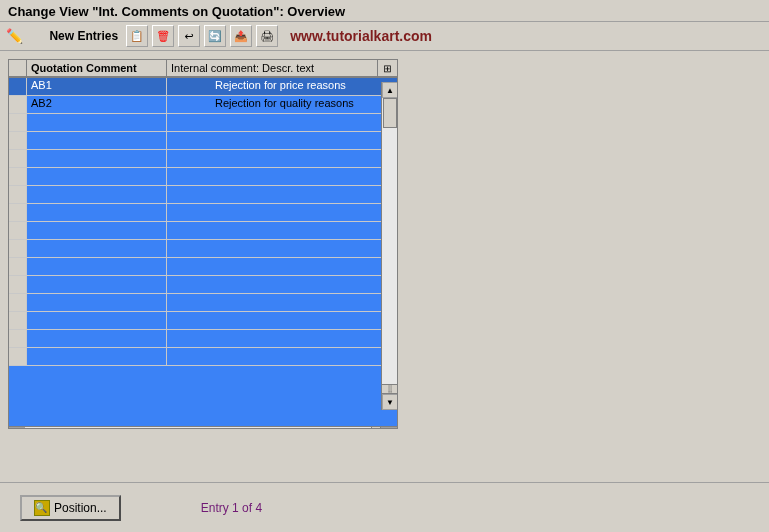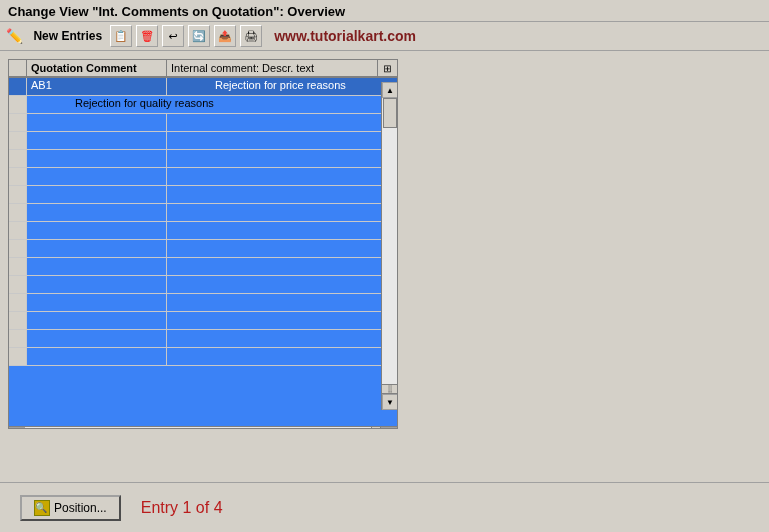--- a/index.html
+++ b/index.html
@@ -50,20 +50,21 @@
       display: flex;
       align-items: center;
       gap: 3px;
       background: #d4d0c8;
       border: none;
       cursor: pointer;
       font-size: 12px;
       font-weight: bold;
       color: #000;
       padding: 2px 4px;
+      margin-left: 16px;
     }
     .watermark {
       color: #7f1d1d;
       font-size: 14px;
       font-weight: bold;
       margin-left: 8px;
     }
 
     
     .main-content {
@@ -249,22 +250,23 @@
       width: 16px;
       height: 16px;
       background: #c8a800;
       border: 1px solid #808000;
       display: flex;
       align-items: center;
       justify-content: center;
       font-size: 9px;
     }
     .entry-info {
-      font-size: 16px;
-      color: #b91c1c;
+      font-size: 12px;
+      color: #701a75;
+      margin-left: 60px;
     }
   </style>
 </head>
 <body>
 
 <div class="title-bar">
   <h1>Change View "Int. Comments on Quotation": Overview</h1>
 </div>
 
 <div class="toolbar">
@@ -311,20 +313,21 @@
       <div class="table-body" style="flex:1; overflow:hidden;">
 
         <div class="table-row selected">
           <div class="cell-select" style="background:#316ac5;"></div>
           <div class="cell-quotation">AB1</div>
           <div class="cell-desc" style="background:#316ac5; color:white;">Rejection for price reasons</div>
         </div>
 
         <div class="table-row">
           <div class="cell-select"></div>
+          <div class="cell-quotation">AB2</div>
           <div class="cell-desc">Rejection for quality reasons</div>
         </div>
 
 
 
         <div class="table-row empty">
             <div class="cell-select"></div>
             <div class="cell-quotation">&nbsp;</div>
             <div class="cell-desc">&nbsp;</div>
           </div>

